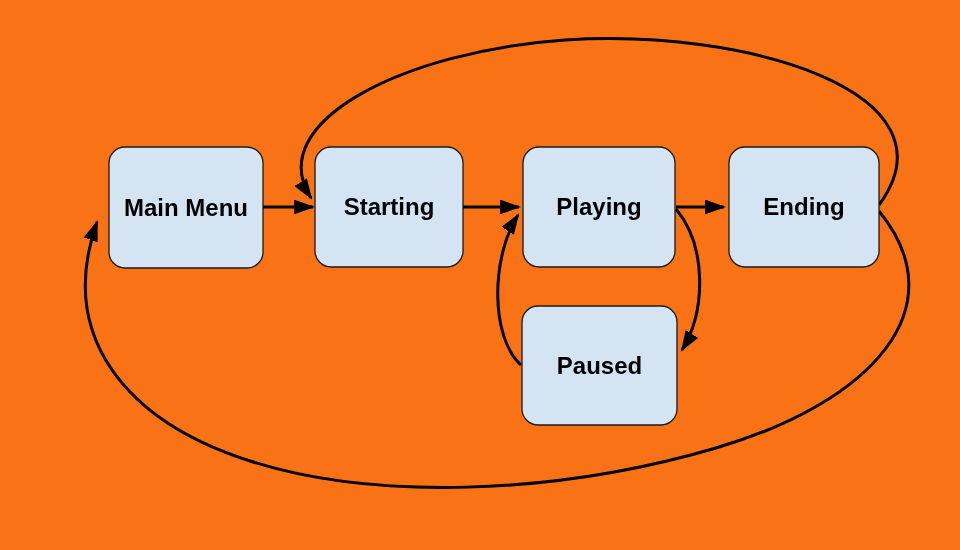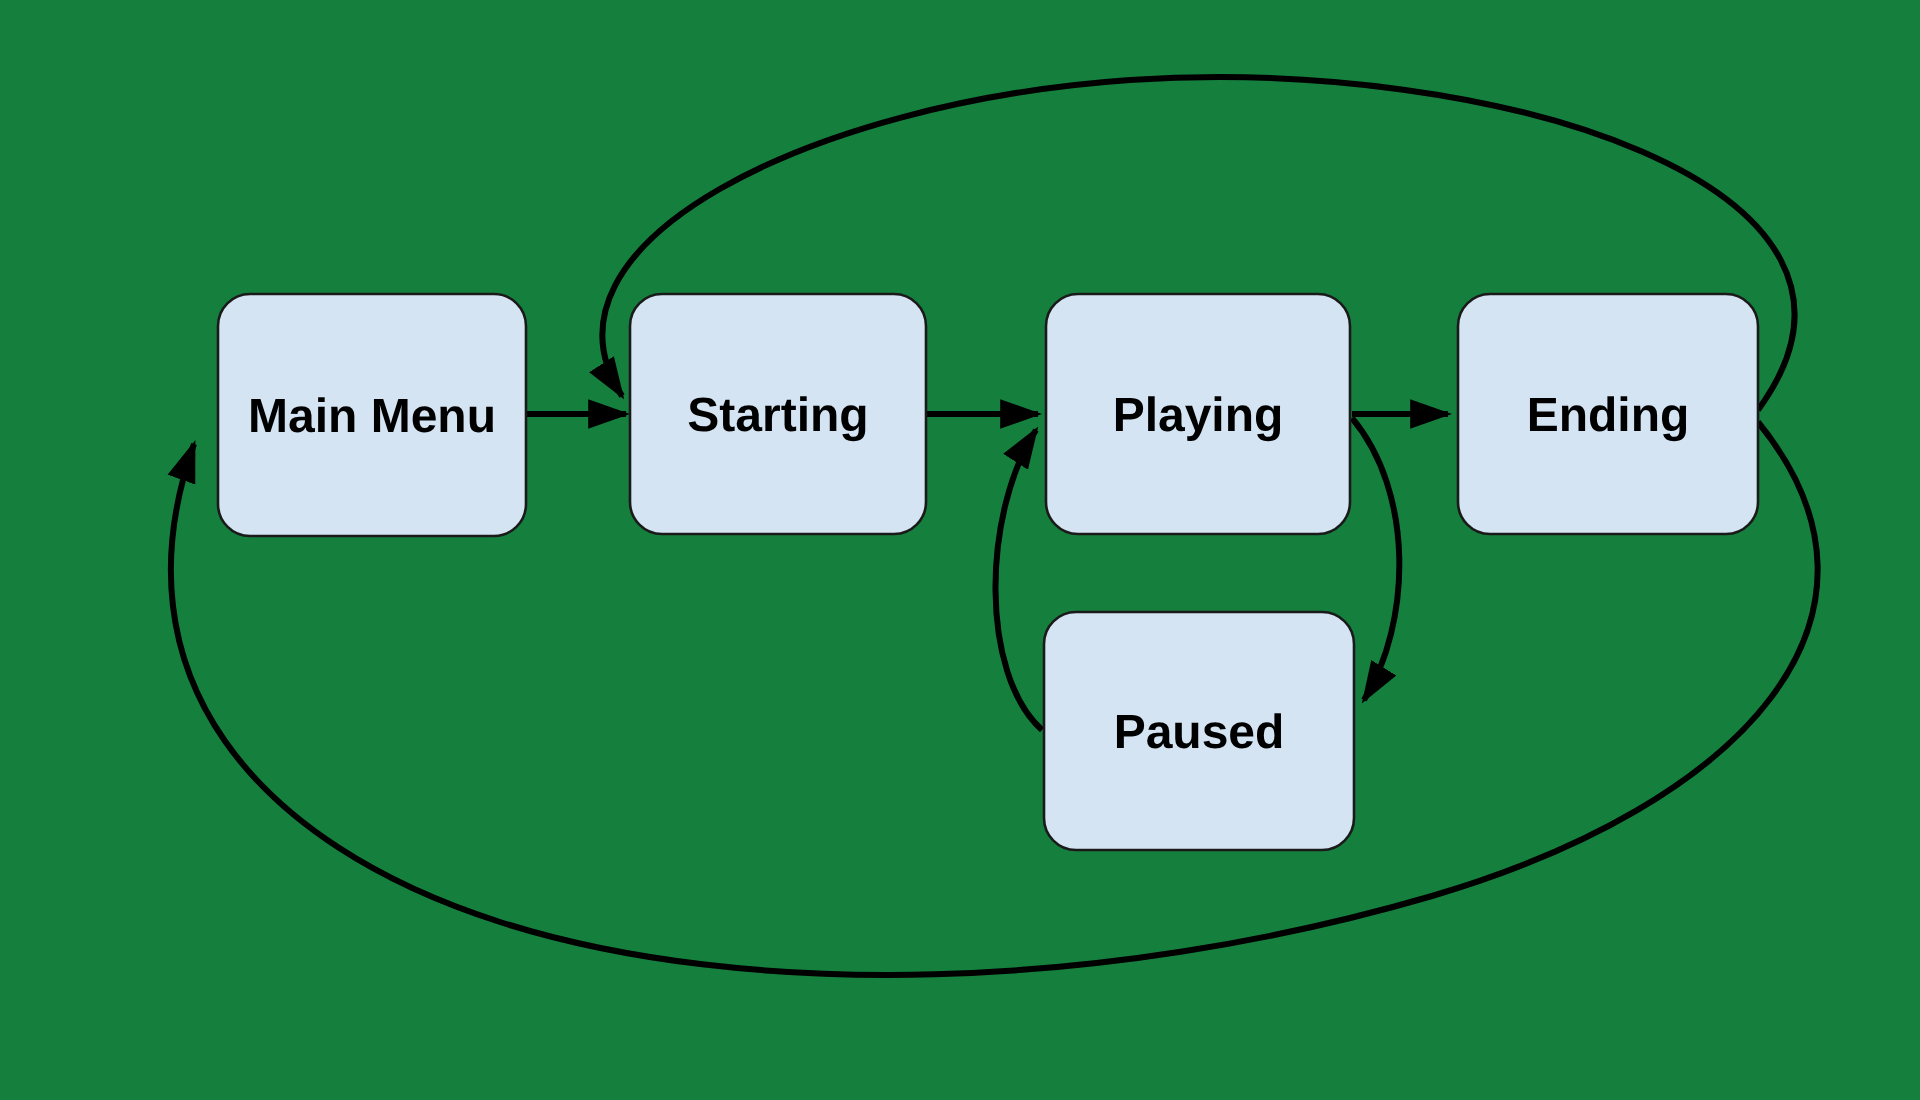--- a/index.html
+++ b/index.html
@@ -4,21 +4,21 @@
 <style>
   html, body {
     margin: 0;
     padding: 0;
     background: #ffffff;
   }
   .stage {
     position: relative;
     width: 960px;
     height: 550px;
-    background: #15803d;
+    background: #f97316;
     overflow: hidden;
     font-family: "Liberation Sans", "DejaVu Sans", sans-serif;
     text-decoration: underline;
   }
   svg text.node-label {
     font-family: "Liberation Sans", "DejaVu Sans", sans-serif;
     font-size: 24px;
     font-weight: bold;
     text-anchor: middle;
     dominant-baseline: middle;

